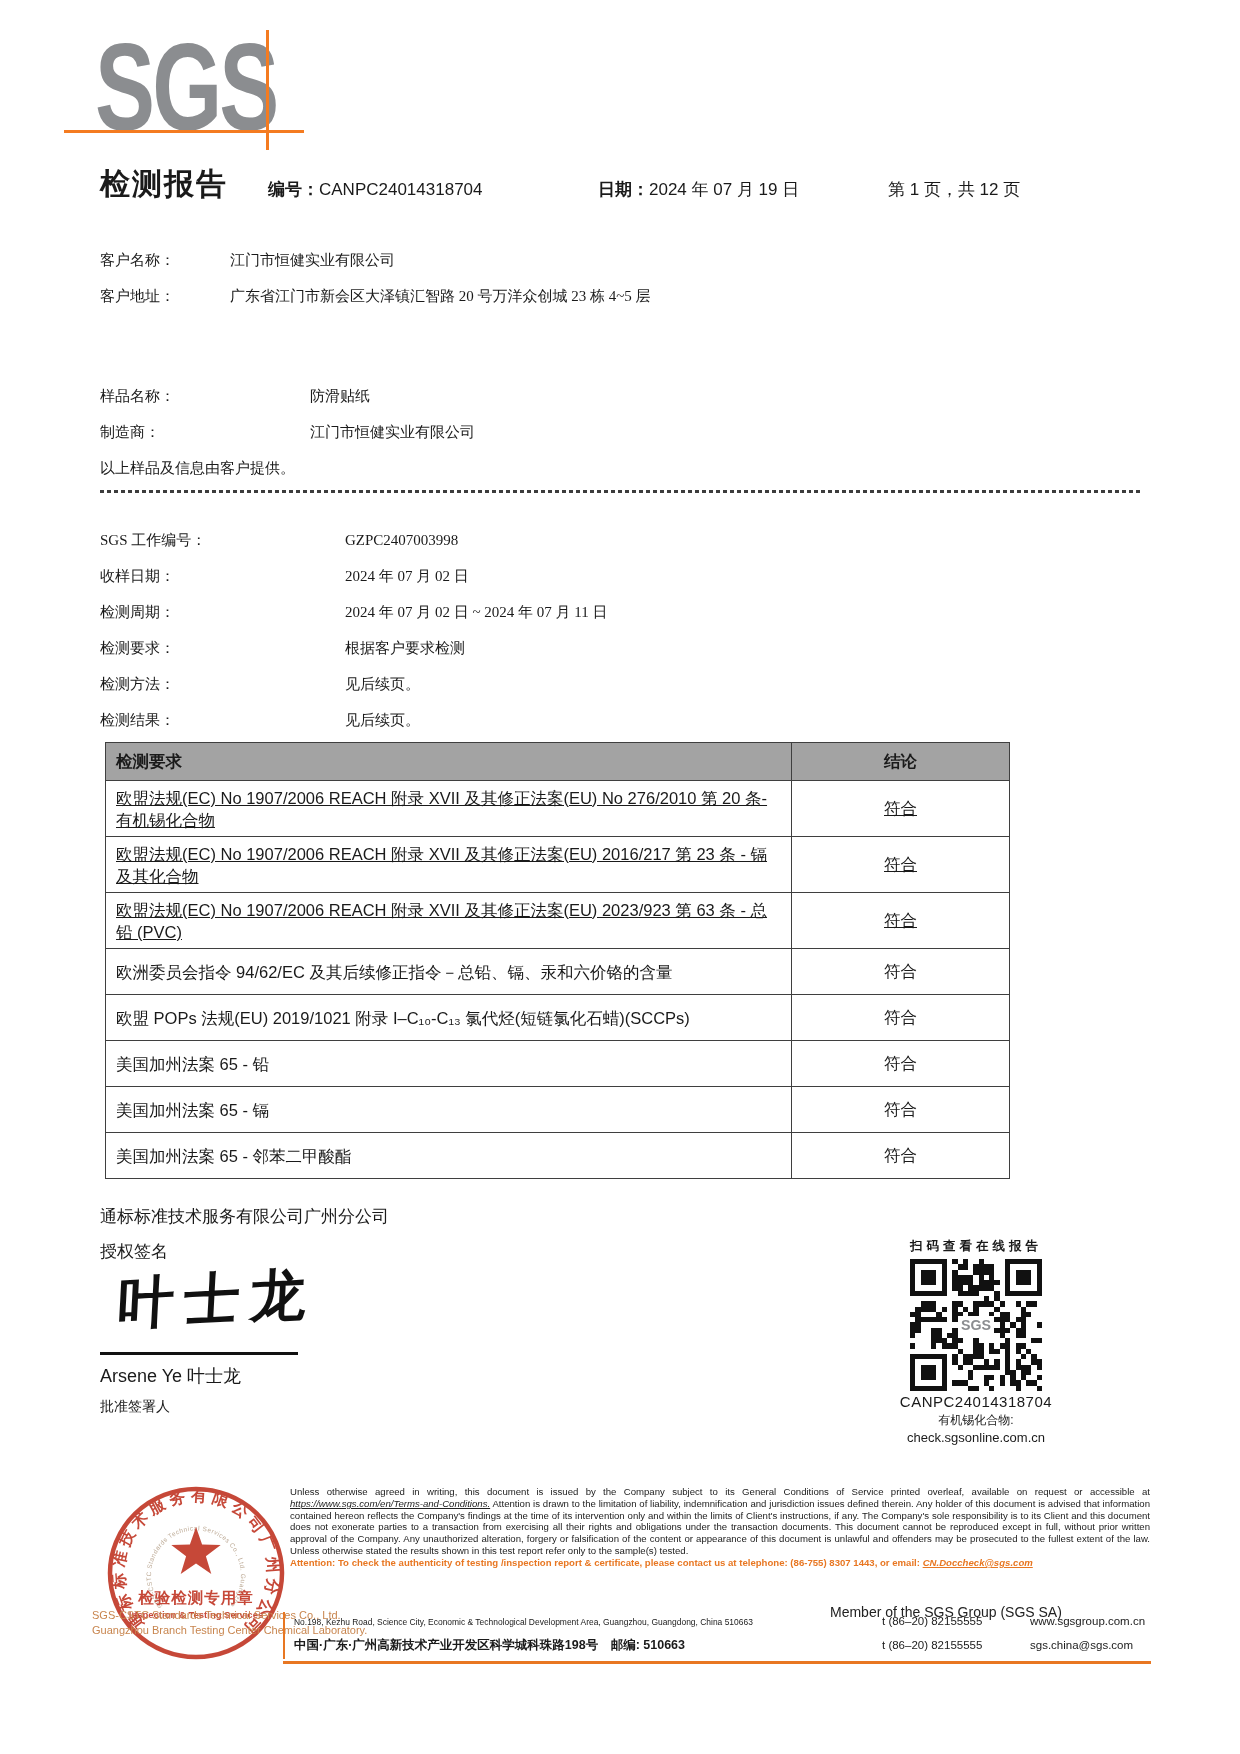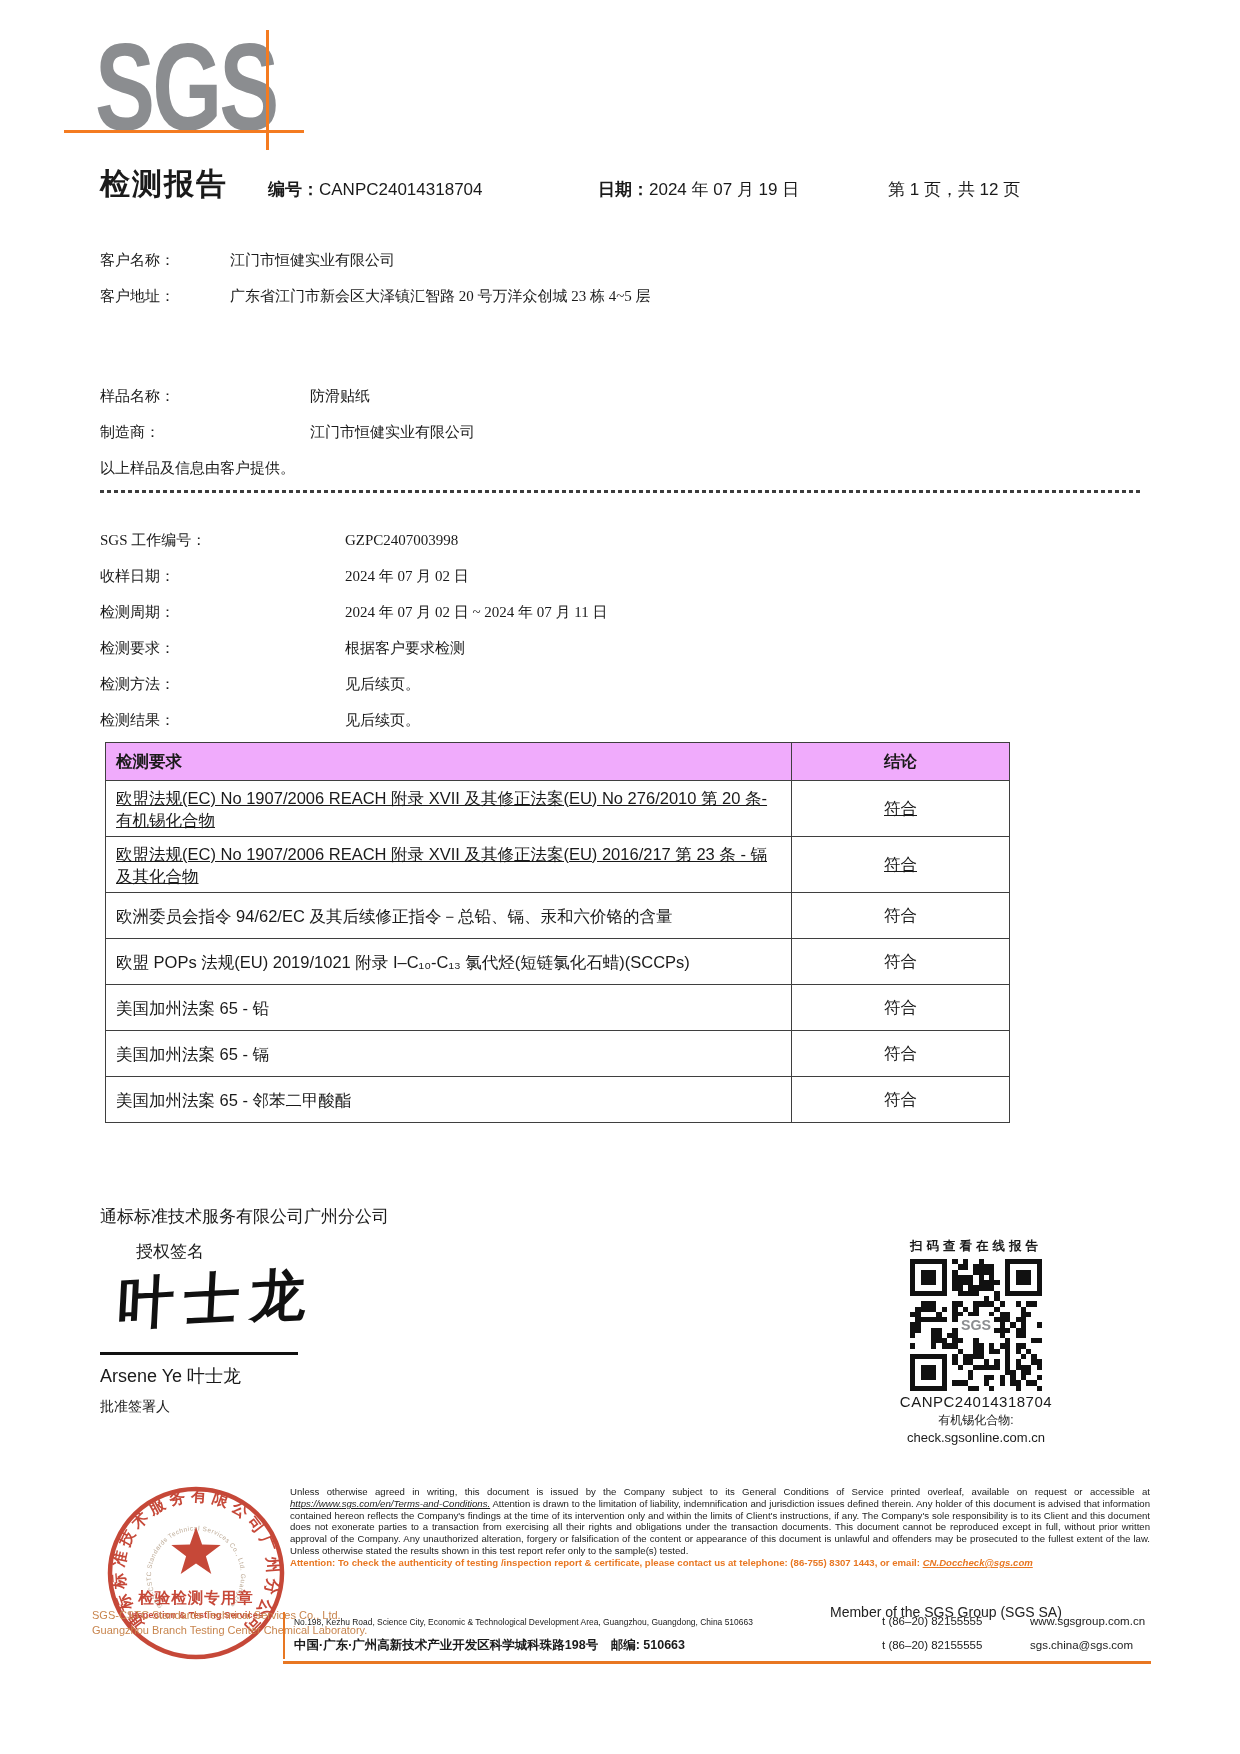--- a/index.html
+++ b/index.html
@@ -28,29 +28,29 @@
   .sec-job { position:absolute; left:100px; top:522px; width:1040px; }
   .sec-job .lab { width:245px; }
 
   .dashed-sep { position:absolute; left:100px; top:490px; width:1040px; height:3px;
     background:repeating-linear-gradient(90deg,#3c3c3c 0 4px,transparent 4px 7px); }
 
   
   table.results { position:absolute; left:105px; top:742px; width:905px; border-collapse:collapse;
     font-size:16.5px; }
   table.results th, table.results td { border:1.6px solid #3f3f3f; }
-  table.results th { background:#f0abfc; height:38px; font-weight:700; }
+  table.results th { background:#a3a3a3; height:38px; font-weight:700; }
   th.c-req { text-align:left; padding:2px 10px; }
   th.c-con, td.con { width:218px; text-align:center; }
   td.req { padding:4px 10px; line-height:22px; text-align:left; }
   tr.h2 { height:56px;text-decoration:underline; } tr.h1 { height:46px; }
 
   
   .sign-co { position:absolute; left:100px; top:1205px; font-size:17px; }
-  .sign-label { position:absolute; left:100px; top:1240px; font-size:17px;margin-left:36px; }
+  .sign-label { position:absolute; left:100px; top:1240px; font-size:17px; }
   .signature { position:absolute; left:118px; top:1262px; font-size:56px; font-weight:700;
     letter-spacing:10px; transform:rotate(-3deg) skewX(-6deg); font-family:"DejaVu Serif",serif; color:#111; }
   .sig-line { position:absolute; left:100px; top:1352px; width:198px; height:3px; background:#111; }
   .sig-name { position:absolute; left:100px; top:1364px; font-size:18px; }
   .sig-role { position:absolute; left:100px; top:1398px; font-size:14px; }
 
   
   .qr-block { position:absolute; left:878px; top:1238px; width:196px; text-align:center; }
   .qr-caption { font-size:12.5px; letter-spacing:4px; font-weight:700; white-space:nowrap; }
   .qr-svg-wrap { margin:4px auto 0; width:132px; height:132px; }
@@ -153,20 +153,24 @@
         <th class="c-con">结论</th>
       </tr>
     </thead>
     <tbody>
       <tr class="h2">
           <td class="req">欧盟法规(EC) No 1907/2006 REACH 附录 XVII 及其修正法案(EU) No 276/2010 第 20 条- 有机锡化合物</td>
           <td class="con">符合</td>
         </tr>
       <tr class="h2">
           <td class="req">欧盟法规(EC) No 1907/2006 REACH 附录 XVII 及其修正法案(EU) 2016/217 第 23 条 - 镉及其化合物</td>
+          <td class="con">符合</td>
+        </tr>
+      <tr class="h2">
+          <td class="req">欧盟法规(EC) No 1907/2006 REACH 附录 XVII 及其修正法案(EU) 2023/923 第 63 条 - 总铅 (PVC)</td>
           <td class="con">符合</td>
         </tr>
       <tr class="h1">
           <td class="req">欧洲委员会指令 94/62/EC 及其后续修正指令－总铅、镉、汞和六价铬的含量</td>
           <td class="con">符合</td>
         </tr>
       <tr class="h1">
           <td class="req">欧盟 POPs 法规(EU) 2019/1021 附录 I–C₁₀-C₁₃ 氯代烃(短链氯化石蜡)(SCCPs)</td>
           <td class="con">符合</td>
         </tr>

